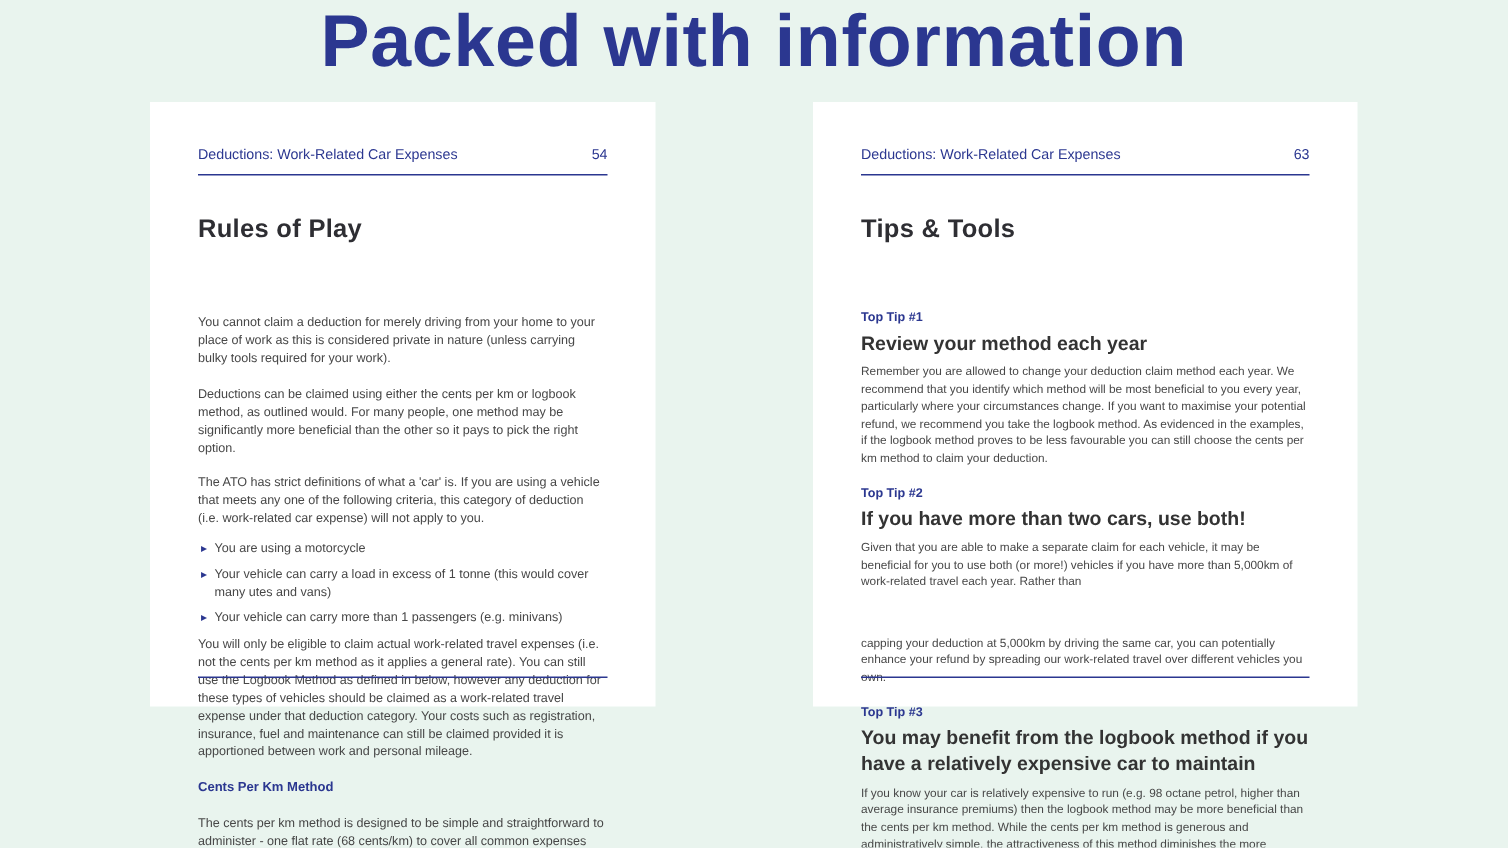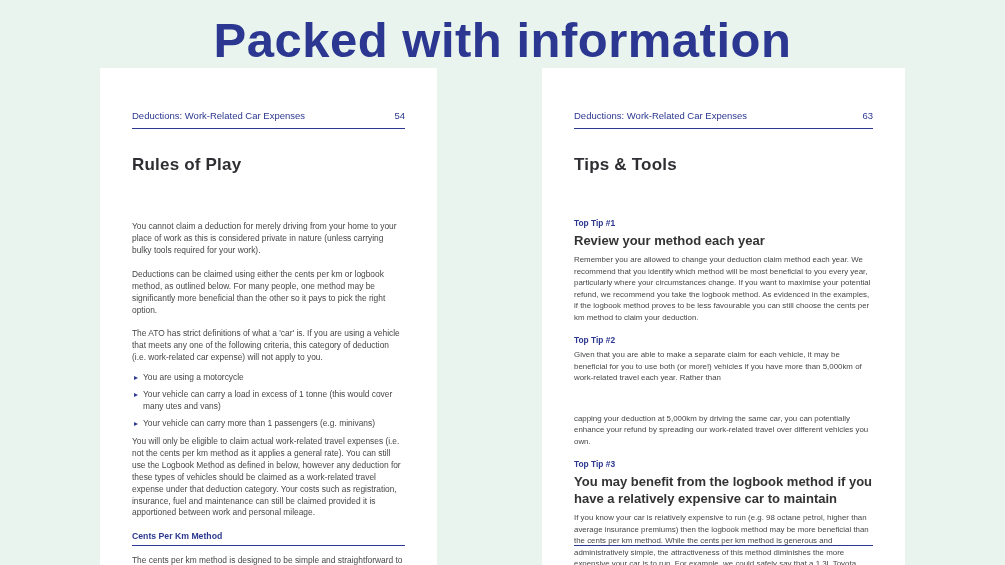--- a/index.html
+++ b/index.html
@@ -5,35 +5,35 @@
   * { margin: 0; padding: 0; box-sizing: border-box; }
   html, body { width: 1005px; height: 565px; }
   body {
     position: relative;
     background: #e9f4ee;
     font-family: "Liberation Sans", sans-serif;
     overflow: hidden;
   }
   .main-title {
     position: absolute;
-    top: 12px;
+    top: 0px;
     left: 0;
     width: 100%;
     text-align: center;
     font-size: 49px;
     font-weight: 800;
     color: #2b3790;
     letter-spacing: 0.5px;
   }
   .page {
     position: absolute;
     top: 68px;
-    height: 497px;
+    height: 403px;
     background: #ffffff;
-    padding: 42px 32px 0 32px;
+    padding: 30px 32px 0 32px;
   }
   .page-left  { left: 100px; width: 337px; }
   .page-right { left: 542px; width: 363px; }
   .page-header {
     display: flex;
     justify-content: space-between;
     align-items: flex-end;
     color: #2b3790;
     font-size: 9.5px;
     border-bottom: 1.5px solid #2b3790;
@@ -112,21 +112,21 @@
   <h1 class="main-title">Packed with information</h1>
 
   <div class="page page-left">
     <div class="page-header">
       <span>Deductions: Work-Related Car Expenses</span>
       <span>54</span>
     </div>
     <h2 class="page-heading">Rules of Play</h2>
     <div class="body-copy">
       <p>You cannot claim a deduction for merely driving from your home to your place of work as this is considered private in nature (unless carrying bulky tools required for your work).</p>
-      <p>Deductions can be claimed using either the cents per km or logbook method, as outlined below. For many people, one method may be significantly more beneficial than the other so it pays to pick the right option.</p>
+      <p>Deductions can be claimed using either the cents per km or logbook method, as outlined would. For many people, one method may be significantly more beneficial than the other so it pays to pick the right option.</p>
       <p>The ATO has strict definitions of what a 'car' is. If you are using a vehicle that meets any one of the following criteria, this category of deduction (i.e. work-related car expense) will not apply to you.</p>
 
       <div class="bullet">
         <span class="marker">▸</span>
         <span>You are using a motorcycle</span>
       </div>
       <div class="bullet">
         <span class="marker">▸</span>
         <span>Your vehicle can carry a load in excess of 1 tonne (this would cover many utes and vans)</span>
       </div>
@@ -150,20 +150,21 @@
     </div>
     <h2 class="page-heading">Tips &amp; Tools</h2>
 
     <div class="cols">
       <div class="col">
         <div class="tip-label">Top Tip #1</div>
         <div class="tip-title">Review your method each year</div>
         <p class="tip-body">Remember you are allowed to change your deduction claim method each year. We recommend that you identify which method will be most beneficial to you every year, particularly where your circumstances change. If you want to maximise your potential refund, we recommend you take the logbook method. As evidenced in the examples, if the logbook method proves to be less favourable you can still choose the cents per km method to claim your deduction.</p>
 
         <div class="tip-label">Top Tip #2</div>
+        <div class="tip-title">If you have more than two cars, use both!</div>
         <p class="tip-body">Given that you are able to make a separate claim for each vehicle, it may be beneficial for you to use both (or more!) vehicles if you have more than 5,000km of work-related travel each year. Rather than</p>
       </div>
       <div class="col">
         <p class="tip-body">capping your deduction at 5,000km by driving the same car, you can potentially enhance your refund by spreading our work-related travel over different vehicles you own.</p>
 
         <div class="tip-label">Top Tip #3</div>
         <div class="tip-title">You may benefit from the logbook method if you have a relatively expensive car to maintain</div>
         <p class="tip-body">If you know your car is relatively expensive to run (e.g. 98 octane petrol, higher than average insurance premiums) then the logbook method may be more beneficial than the cents per km method. While the cents per km method is generous and administratively simple, the attractiveness of this method diminishes the more expensive your car is to run. For example, we could safely say that a 1.3L Toyota Yaris is cheaper to run than a 3.5L Toyota Kluger so claiming the cents per km would likely mean a higher level of expenses are offset</p>
       </div>
     </div>

